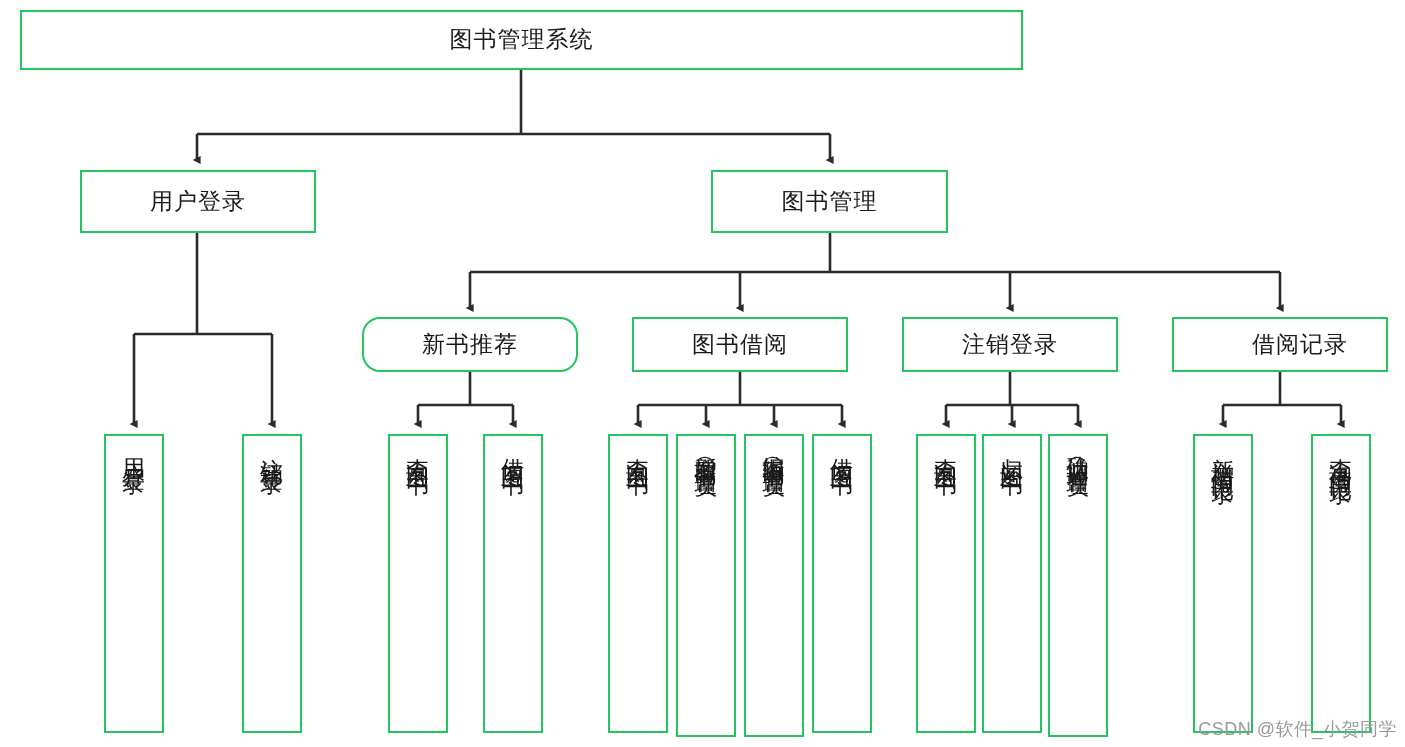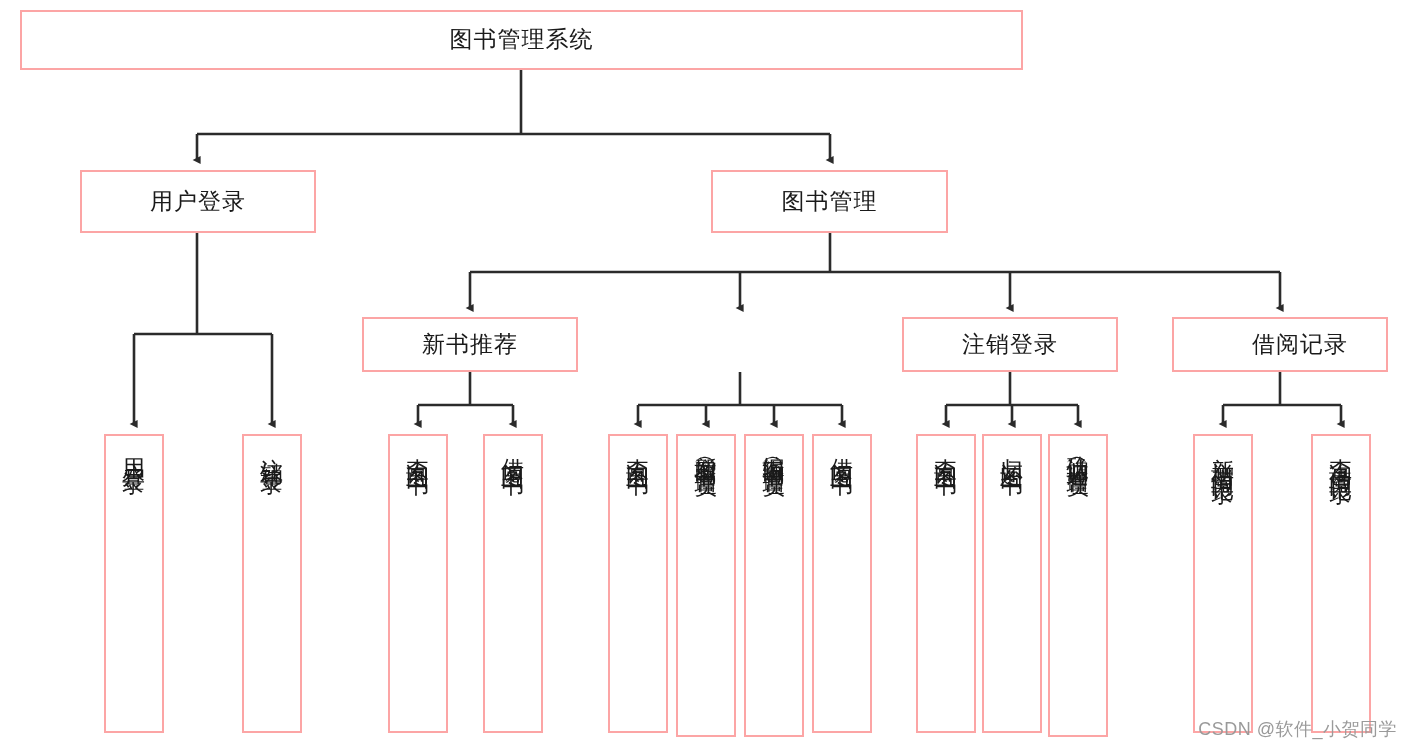--- a/index.html
+++ b/index.html
@@ -25,21 +25,21 @@
     left: 0;
     top: 0;
     width: 1405px;
     height: 747px;
     pointer-events: none;
   }
   .node {
     position: absolute;
     box-sizing: border-box;
     background: #ffffff;
-    border: 2px solid #fca5a5;
+    border: 2px solid #22c55e;
     display: flex;
     align-items: center;
     justify-content: center;
     color: #1a1a1a;
   }
   .node.h-node {
     font-size: 23px;
     letter-spacing: 1px;
     line-height: 1.1;
   }
@@ -133,22 +133,25 @@
     <span>图书管理系统</span>
   </div>
 
   <div class="node h-node" style="left:80px; top:170px; width:236px; height:63px;">
     <span>用户登录</span>
   </div>
   <div class="node h-node" style="left:711px; top:170px; width:237px; height:63px;">
     <span>图书管理</span>
   </div>
 
-  <div class="node h-node" style="left:362px; top:317px; width:216px; height:55px;">
+  <div class="node h-node" style="left:362px; top:317px; width:216px; height:55px;border-radius:18px;">
     <span>新书推荐</span>
+  </div>
+  <div class="node h-node" style="left:632px; top:317px; width:216px; height:55px;">
+    <span>图书借阅</span>
   </div>
   <div class="node h-node" style="left:902px; top:317px; width:216px; height:55px;">
     <span>注销登录</span>
   </div>
   <div class="node h-node" style="left:1172px; top:317px; width:216px; height:55px;padding-left:40px;">
     <span>借阅记录</span>
   </div>
 
   <div class="node v-node" style="left:104px; top:434px; width:60px; height:299px;">
     <span class="vtext">用户登录</span>

